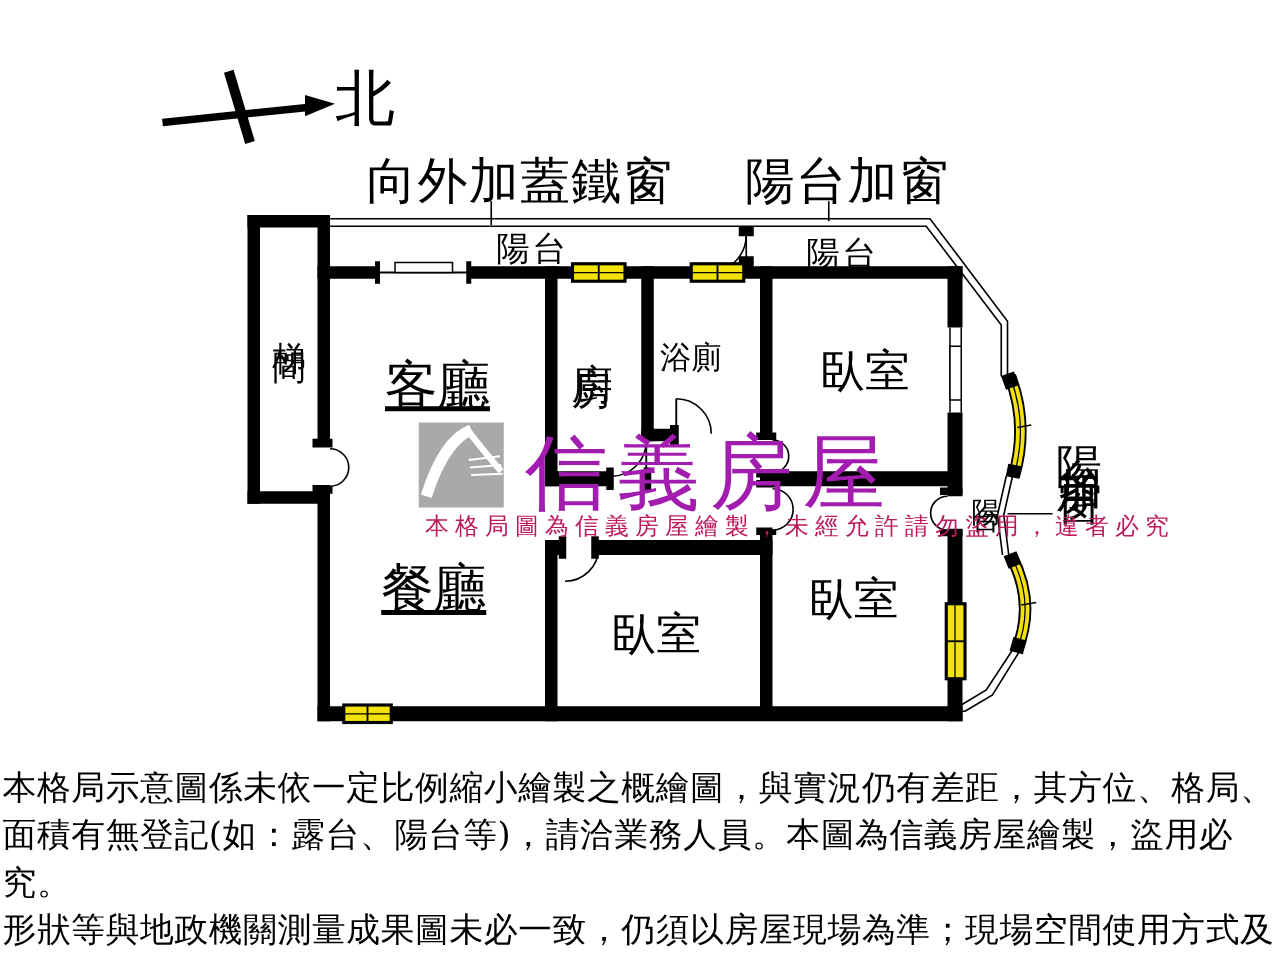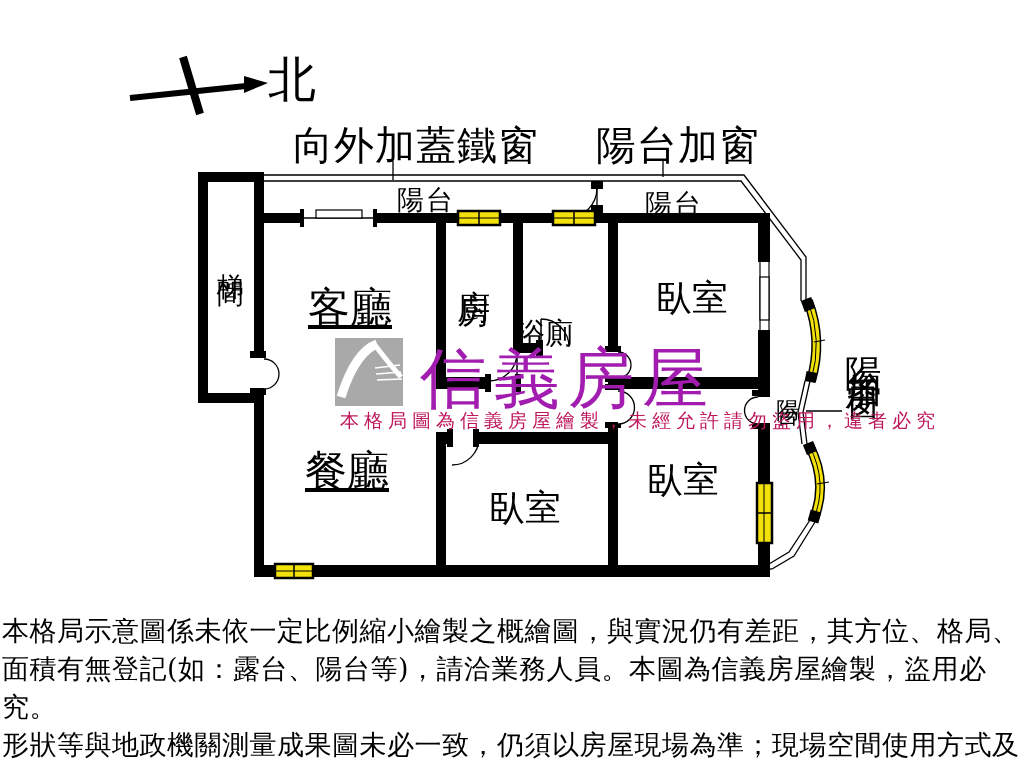--- a/index.html
+++ b/index.html
@@ -197,21 +197,21 @@
   <div class="lbl balc" style="left:397px;top:186px;">陽台</div>
 
   <div class="lbl balc" style="left:645px;top:190px;">陽台</div>
 
   <div class="lbl v" style="left:216px;top:252px;font-size:27px;letter-spacing:8px;">梯間</div>
 
   <div class="lbl big" style="left:308px;top:286px;">客廳</div>
 
   <div class="lbl v" style="left:456px;top:263px;font-size:33px;letter-spacing:4px;">廚房</div>
 
-  <div class="lbl" style="left:516px;top:273px;font-size:29px;margin-top:45px;">浴廁</div>
+  <div class="lbl" style="left:528px;top:273px;font-size:25px;">浴廁</div>
 
   <div class="lbl room" style="left:656px;top:279px;">臥室</div>
 
   <div class="lbl big" style="left:305px;top:449px;text-align:right;">餐廳</div>
 
   <div class="lbl room" style="left:489px;top:489px;">臥室</div>
 
   <div class="lbl room" style="left:647px;top:461px;">臥室</div>
 
   <div class="lbl v" style="left:776px;top:382px;font-size:23px;letter-spacing:3px;">陽台</div>

